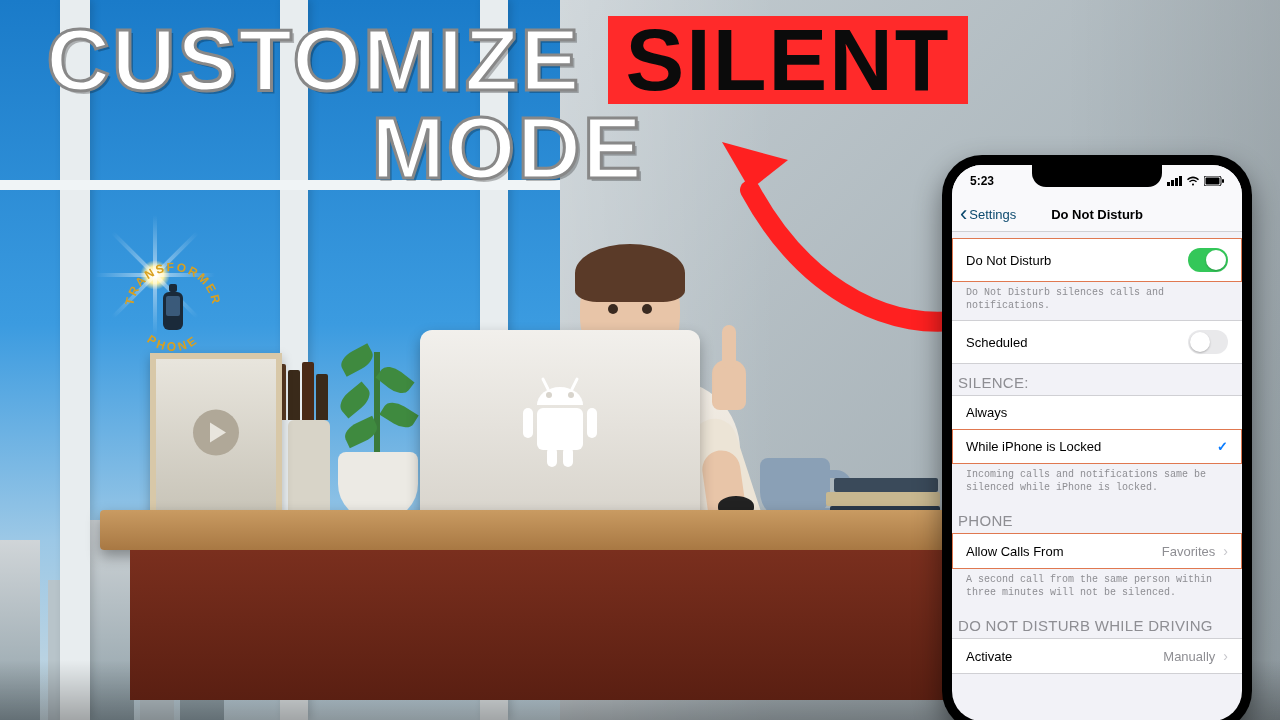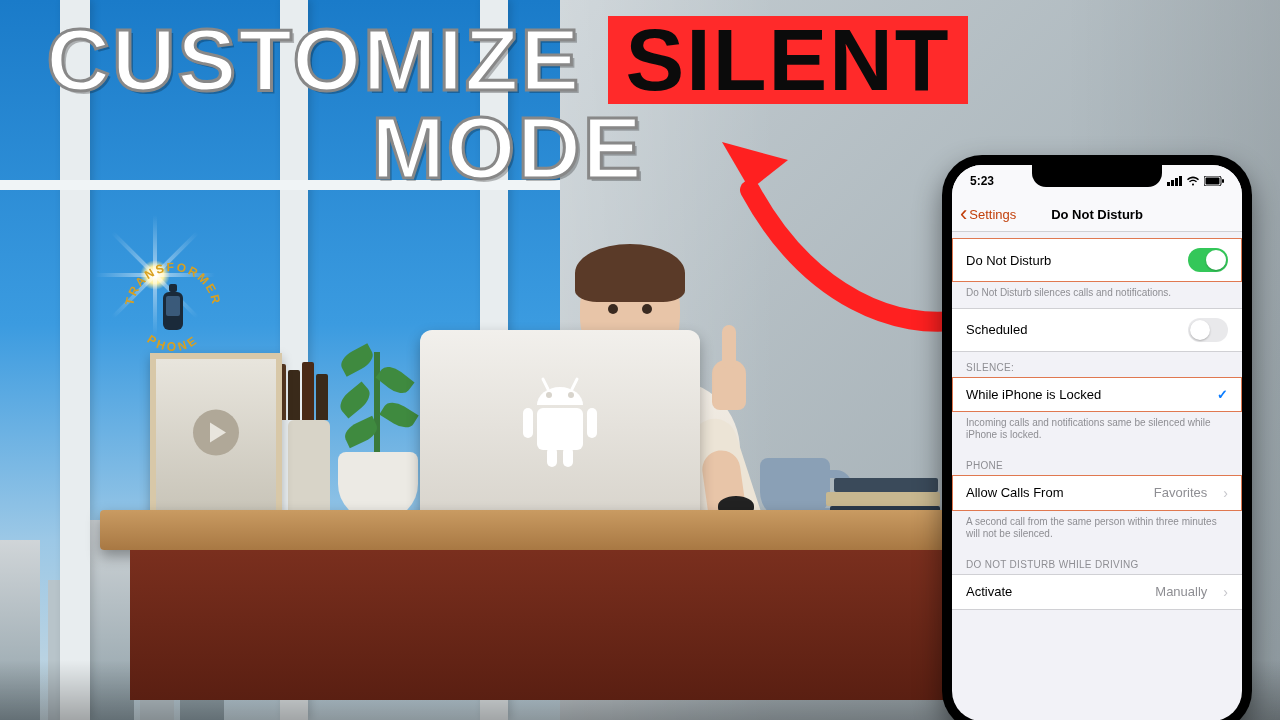--- a/index.html
+++ b/index.html
@@ -78,31 +78,31 @@
 
 
 .phone{position:absolute;right:28px;top:155px;width:290px;height:556px;background:#000;border-radius:40px;padding:10px;box-shadow:0 12px 28px rgba(0,0,0,0.45);}
 .screen{position:relative;width:100%;height:100%;background:#f2f2f7;border-radius:30px;overflow:hidden;font-size:12px;}
 .notch{position:absolute;top:0;left:50%;transform:translateX(-50%);width:130px;height:22px;background:#000;border-radius:0 0 14px 14px;z-index:5;}
 .statusbar{position:relative;height:32px;display:flex;align-items:center;justify-content:space-between;padding:0 18px;font-weight:600;font-size:12px;background:#f9f9fb;}
 .status-icons{display:flex;gap:4px;align-items:center;}
 .sigbar{display:inline-flex;gap:1px;align-items:flex-end;}
 .sigbar span{width:3px;background:#000;display:inline-block;}
 .navbar{height:34px;background:#f9f9fb;border-bottom:1px solid #d0d0d4;display:flex;align-items:center;position:relative;}
-.back{color:#c2410c;font-size:13px;padding-left:8px;display:flex;align-items:center;}
+.back{color:#0c4a6e;font-size:13px;padding-left:8px;display:flex;align-items:center;}
 .back::before{content:"‹";font-size:22px;margin-right:2px;line-height:0.6;}
 .navtitle{position:absolute;left:0;right:0;text-align:center;font-weight:600;font-size:13px;pointer-events:none;}
 .cell{background:#fff;border-top:0.5px solid #d0d0d4;border-bottom:0.5px solid #d0d0d4;padding:9px 14px;display:flex;align-items:center;justify-content:space-between;font-size:13px;position:relative;}
 .cell + .cell{border-top:none;}
 .cell.hl::after{content:"";position:absolute;left:0;right:0;top:-1px;bottom:-1px;border:1px solid #e07850;pointer-events:none;}
-.cell .val{color:#8e8e93;display:flex;align-items:center;gap:16px;}
+.cell .val{color:#8e8e93;display:flex;align-items:center;gap:8px;}
 .chevron{color:#c7c7cc;font-size:14px;}
 .checkmark{color:#0a7cff;font-weight:600;}
-.subtext{font-size:10px;color:#8e8e93;padding:5px 14px 8px;line-height:1.25;}
-.sectionhdr{font-size:10px;color:#8e8e93;padding:10px 14px 4px;letter-spacing:0.3px;}
+.subtext{font-size:10px;color:#8e8e93;padding:5px 14px 8px;line-height:1.25;font-family:Liberation Mono, monospace;}
+.sectionhdr{font-size:15px;color:#8e8e93;padding:10px 6px 4px;letter-spacing:0.3px;}
 .toggle{width:40px;height:24px;border-radius:12px;position:relative;flex-shrink:0;}
 .toggle::after{content:"";position:absolute;width:20px;height:20px;background:#fff;border-radius:50%;top:2px;box-shadow:0 1px 2px rgba(0,0,0,0.25);}
 .toggle.on{background:#34c759;} .toggle.on::after{right:2px;}
 .toggle.off{background:#e9e9eb;} .toggle.off::after{left:2px;}
 .group-spacer{height:6px;}
 </style>
 </head>
 <body>
 
 <div class="stage">
@@ -253,20 +253,23 @@
         <span class="toggle on"></span>
       </div>
       <div class="subtext">Do Not Disturb silences calls and notifications.</div>
 
       <div class="cell">
         <span>Scheduled</span>
         <span class="toggle off"></span>
       </div>
 
       <div class="sectionhdr">SILENCE:</div>
+      <div class="cell">
+        <span>Always</span>
+      </div>
       <div class="cell hl">
         <span>While iPhone is Locked</span>
         <span class="checkmark">✓</span>
       </div>
       <div class="subtext">Incoming calls and notifications same be silenced while iPhone is locked.</div>
 
       <div class="sectionhdr">PHONE</div>
       <div class="cell hl">
         <span>Allow Calls From</span>
         <span class="val">

